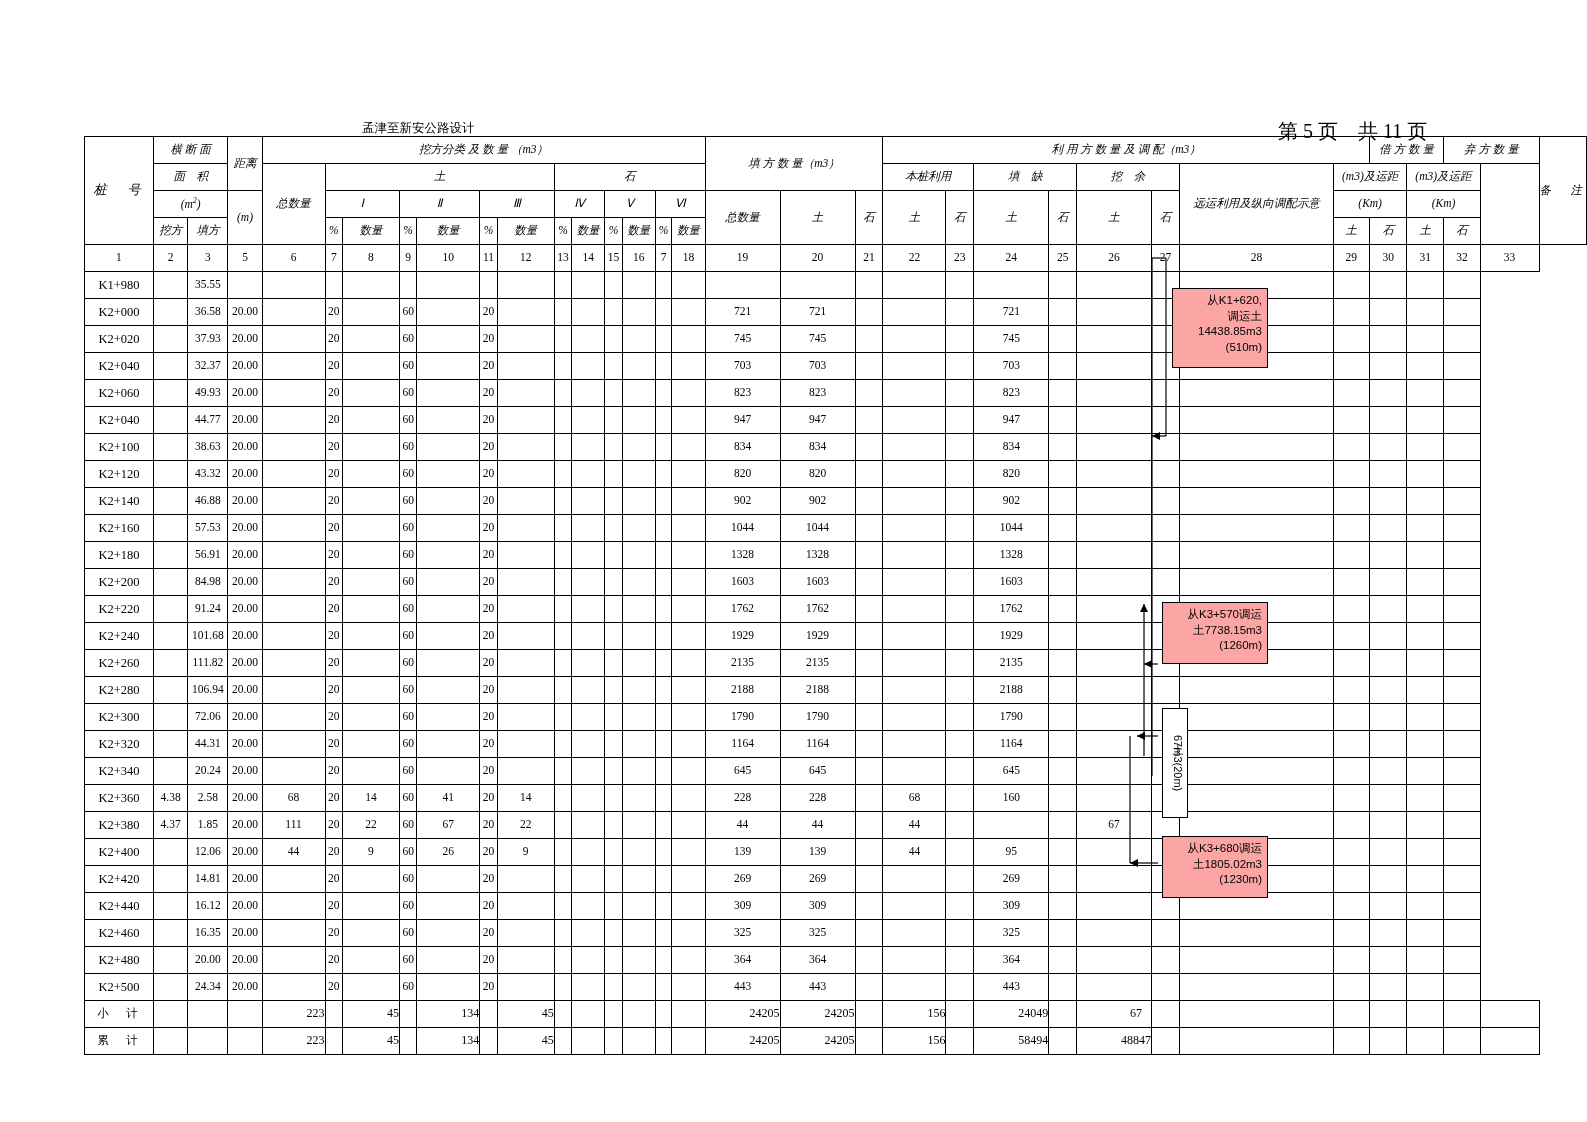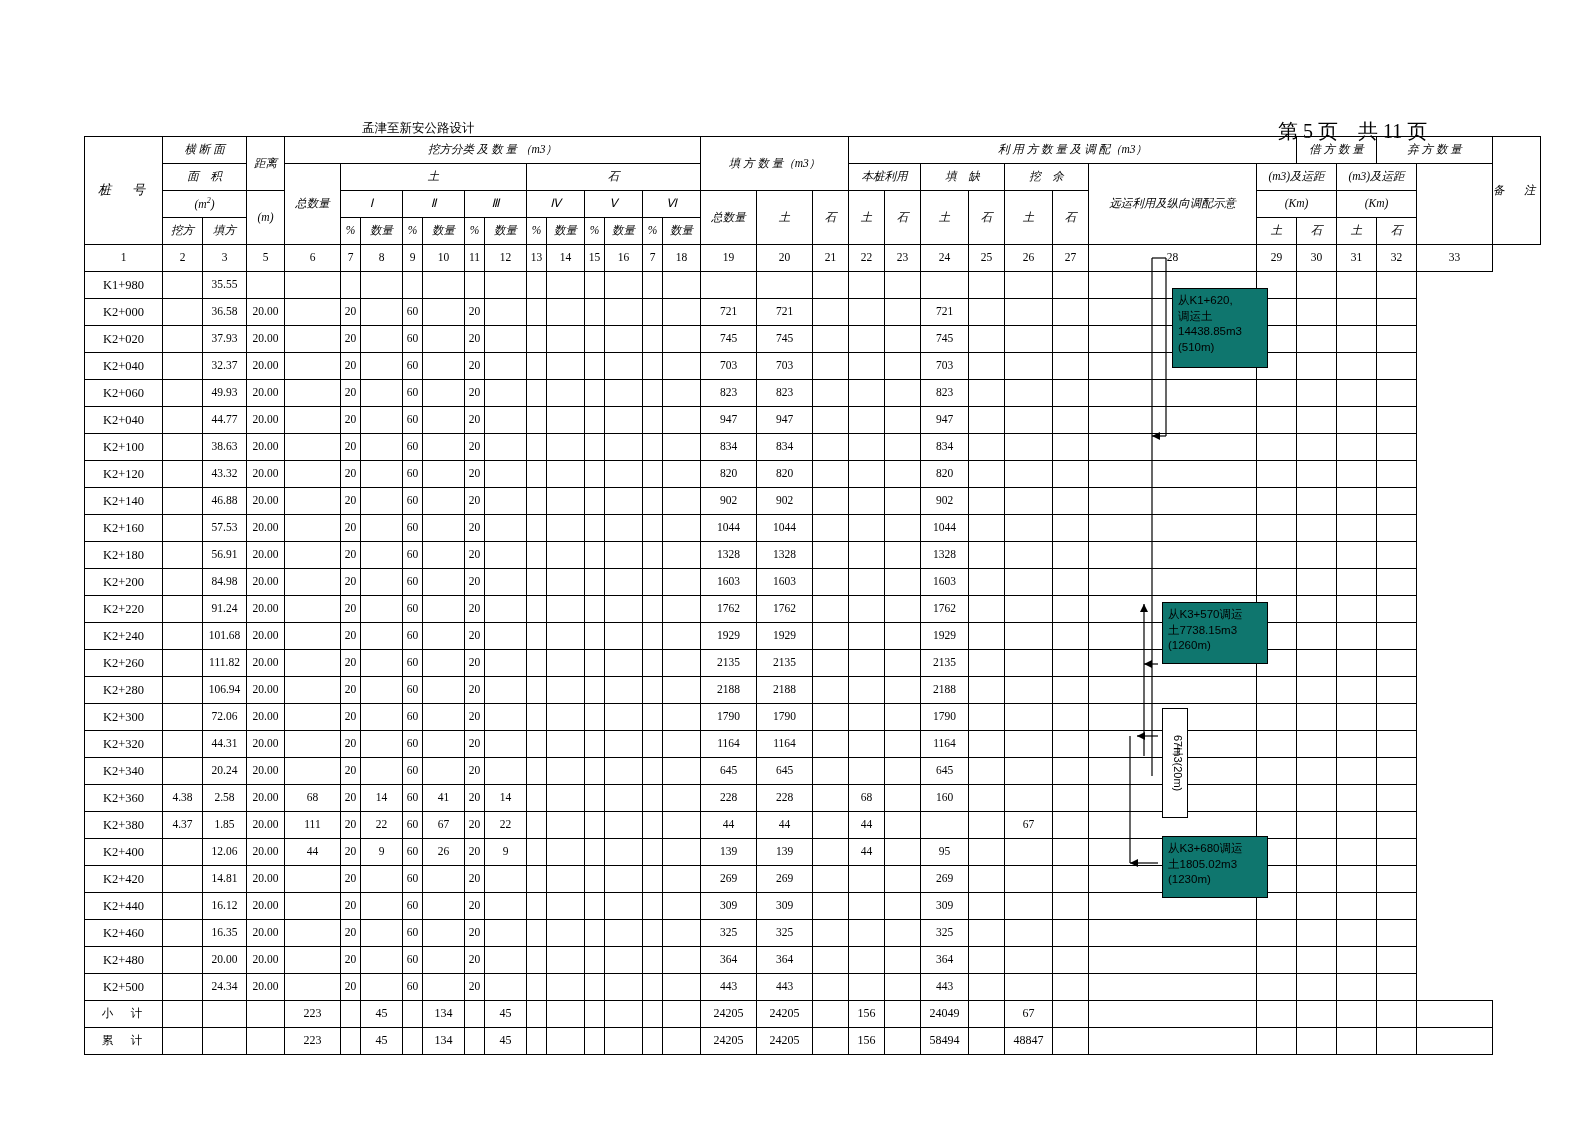--- a/index.html
+++ b/index.html
@@ -77,43 +77,43 @@
     height: 26px;
     overflow: hidden;
     white-space: nowrap;
   }
   .hdr td { font-size: 12px; font-style: italic; }
   .hdr .big { font-size: 13px; margin-left: 27px; }
   .numrow td { height: 18px; font-size: 11px; }
   .datarow td { height: 26px; }
   .datarow td.stake { font-size: 12.5px; }
   .sumrow td { height: 28px; font-size: 13.5px; letter-spacing: 3px; }
-  .sumrow td.val { letter-spacing: 0; font-size: 12px; }
+  .sumrow td.val { letter-spacing: 0; font-size: 12px; padding-left: 44px; }
   .spaced { letter-spacing: 4px; }
   sup { font-size: 8px; vertical-align: super; }
 
   
   .note-layer {
     position: absolute;
     top: 136px;
     left: 84px;
     width: 1420px;
     height: 845px;
     pointer-events: none;
   }
   .note-box {
     position: absolute;
     border: 1px solid #000;
-    background: #0f766e;
+    background: #fca5a5;
     font-size: 11.5px;
     font-family: "Liberation Sans", sans-serif;
     line-height: 1.35;
     padding: 4px 5px;
     box-sizing: border-box;
-    text-align: left;
+    text-align: right;
   }
   .note-vert {
     position: absolute;
     border: 1px solid #000;
     background: #fff;
     font-size: 11px;
     font-family: "Liberation Sans", sans-serif;
     writing-mode: vertical-rl;
     text-orientation: mixed;
     padding: 4px 2px;

